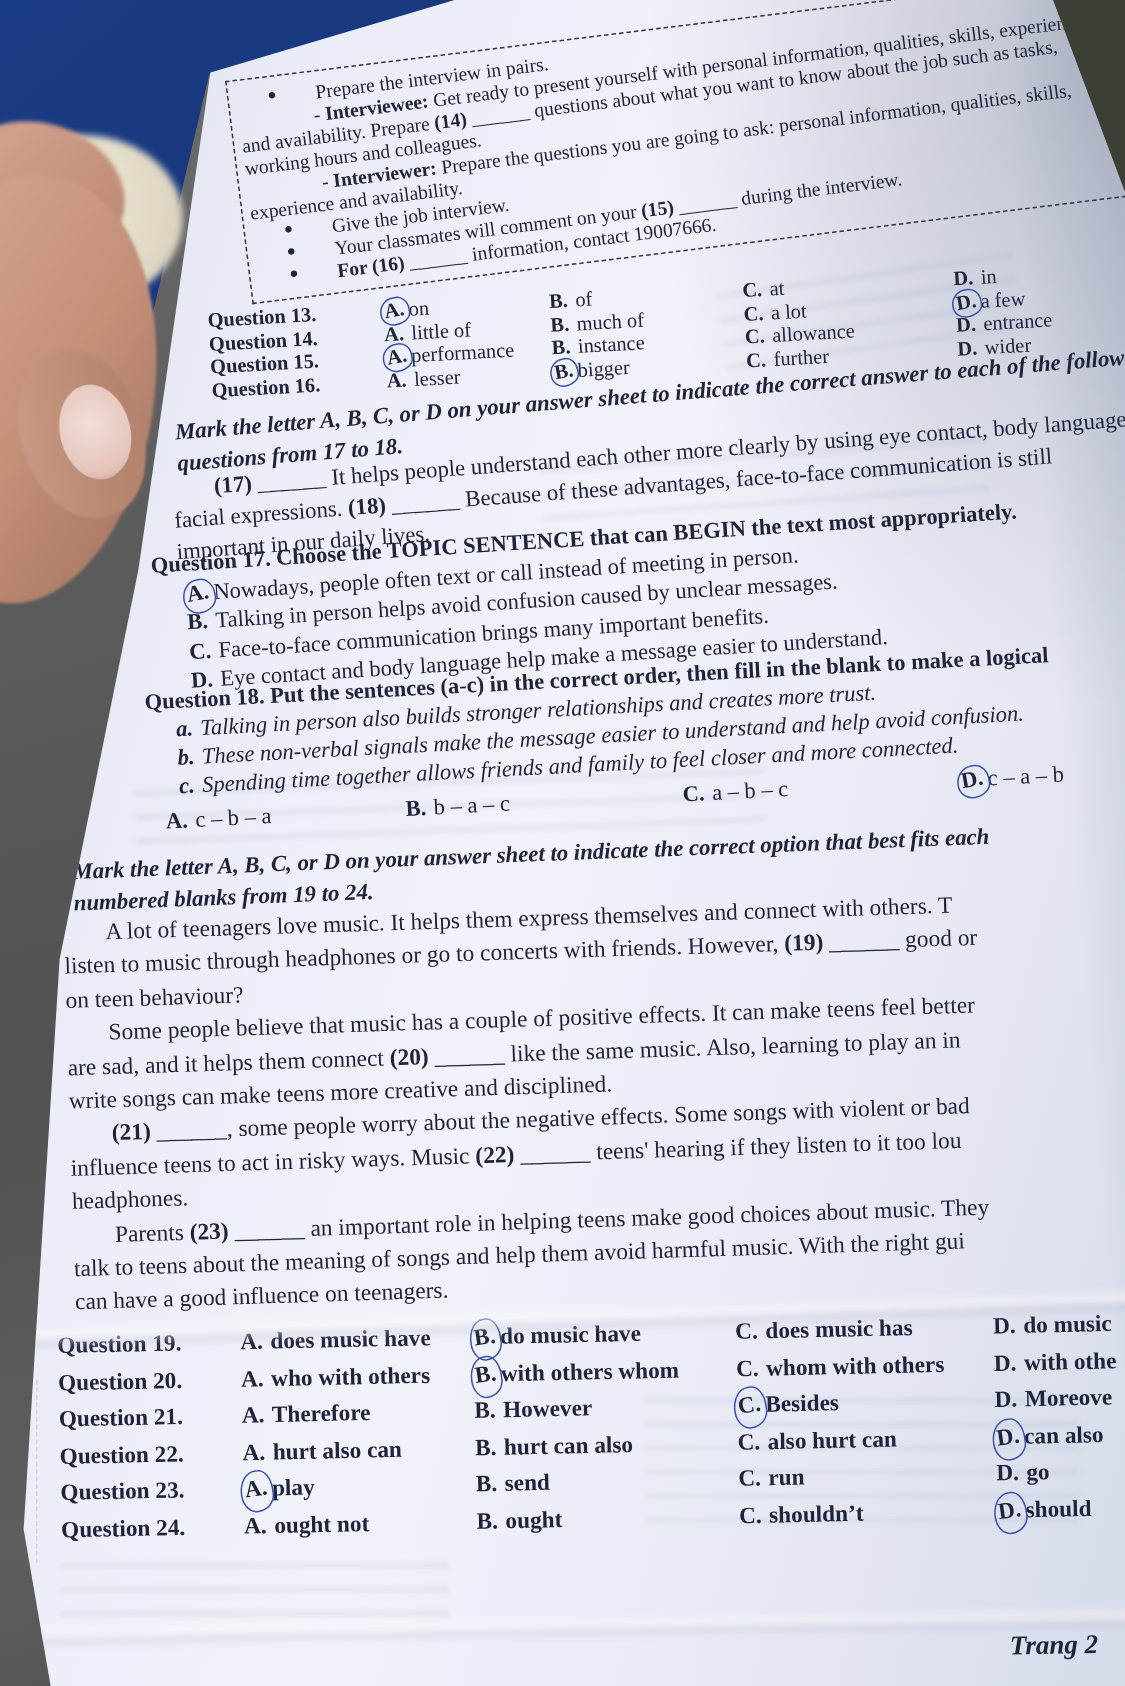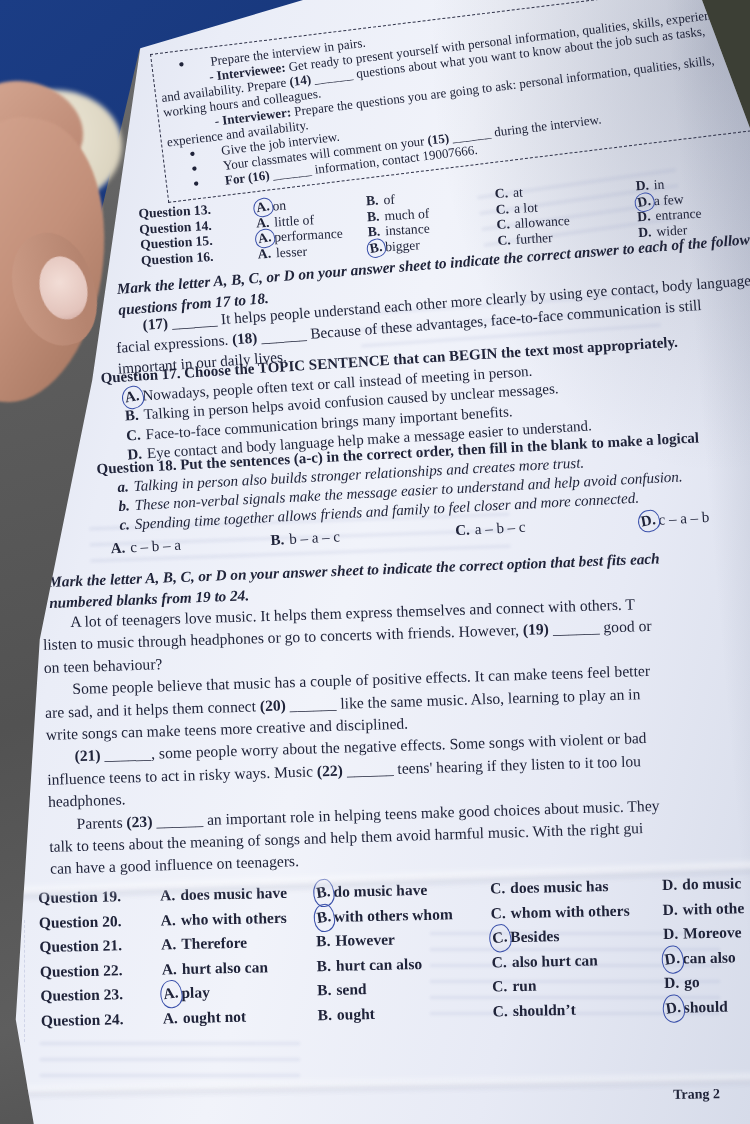--- a/index.html
+++ b/index.html
@@ -69,21 +69,21 @@
   .optline{padding-left:22px;}
   .it{padding-left:20px;font-style:italic;}
   .it .im{font-weight:700;margin-right:5px;}
   .ansrow{position:relative;height:20px;margin-top:4px;}
   .ansrow .op{white-space:nowrap;}
   .sec2{left:48px;top:572px;transform:rotate(-2.2deg);}
   .passage{left:42px;top:612px;transform:rotate(-1.8deg);font-size:15.6px;line-height:22.4px;}
   .pline{white-space:nowrap;}
   .ind{padding-left:28px;}
   .pb{font-weight:700;}
-  .footer{left:673px;top:1087px;transform:rotate(-1deg);font-weight:700;font-size:14px;}
+  .footer{left:673px;top:1087px;transform:rotate(-1deg);font-weight:700;font-size:18px;font-style:italic;}
 </style>
 </head>
 <body>
 
 <div id="photo">
   <div class="corner-dark"></div>
   <div class="fabric"></div>
   <div class="plush"></div>
   <div class="plush2"></div>
   <div class="finger-top"></div>

